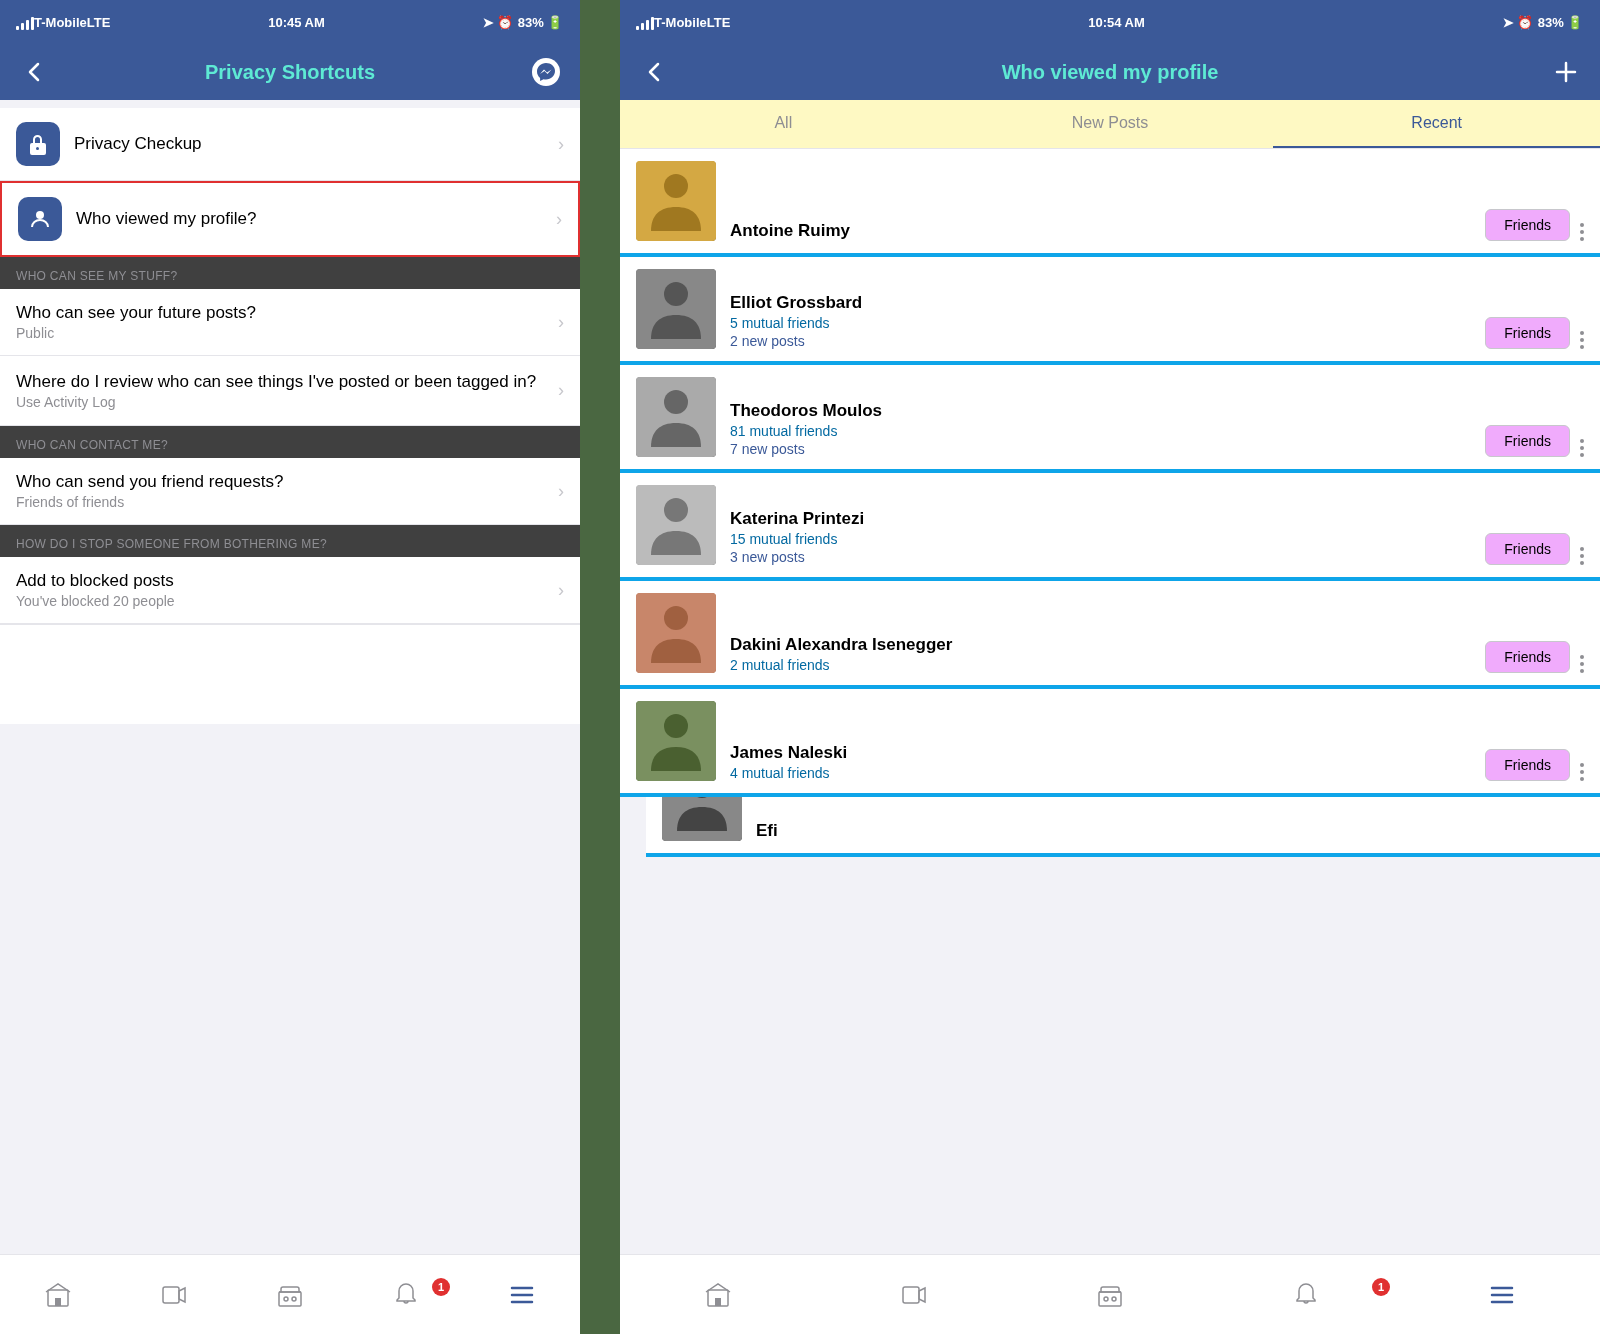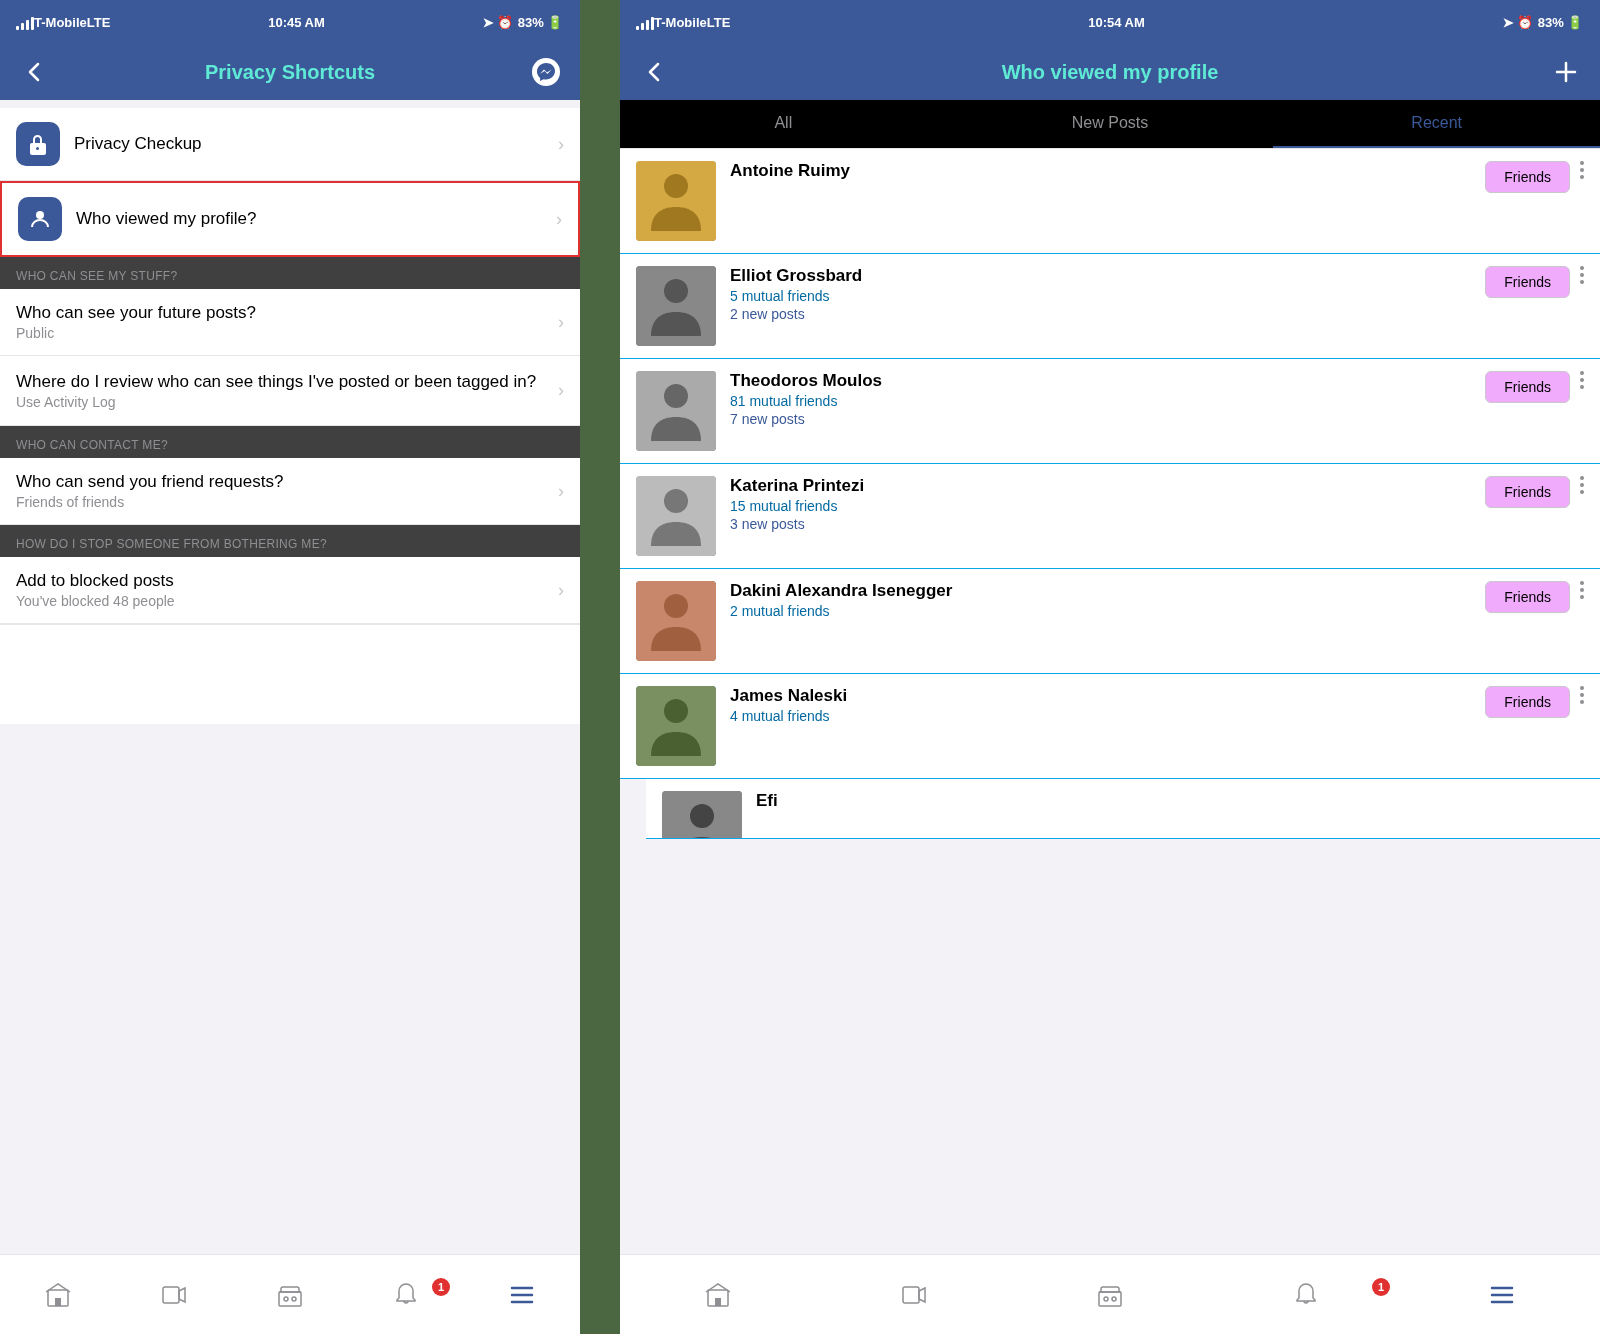--- a/index.html
+++ b/index.html
@@ -155,40 +155,40 @@
       display: flex;
       align-items: center;
       justify-content: center;
       font-weight: 700;
     }
 
     
     .tab-strip {
       display: flex;
       border-bottom: 1px solid #e5e5ea;
-      background: #000000;
+      background: #fef9c3;
     }
     .tab-strip-item {
       flex: 1;
       text-align: center;
       padding: 14px 0;
       font-size: 16px;
       color: #8e8e93;
       cursor: pointer;
       border-bottom: 2px solid transparent;
     }
     .tab-strip-item.active {
       color: #3b5998;
       border-bottom: 2px solid #3b5998;
     }
     .person-item {
       display: flex;
-      align-items: flex-start;
+      align-items: flex-end;
       padding: 12px 16px;
-      border-bottom: 1px solid #0ea5e9;
+      border-bottom: 4px solid #0ea5e9;
       background: white;
     }
     .person-avatar {
       width: 80px;
       height: 80px;
       border-radius: 4px;
       margin-right: 14px;
       flex-shrink: 0;
       overflow: hidden;
       background: #ccc;
@@ -336,21 +336,21 @@
         <div class="list-item-title">Who can send you friend requests?</div>
         <div class="list-item-sub">Friends of friends</div>
       </div>
       <span class="chevron">›</span>
     </div>
 
     <div class="section-header">How do I stop someone from bothering me?</div>
     <div class="list-item">
       <div class="list-item-text">
         <div class="list-item-title">Add to blocked posts</div>
-        <div class="list-item-sub">You've blocked 48 people</div>
+        <div class="list-item-sub">You've blocked 20 people</div>
       </div>
       <span class="chevron">›</span>
     </div>
 
     <div style="height: 100px; background: white; border-top: 1px solid #e5e5ea;"></div>
   </div>
 
   <div class="tab-bar">
     <div class="tab-item">
       <svg width="26" height="26" viewBox="0 0 26 26" fill="none">

